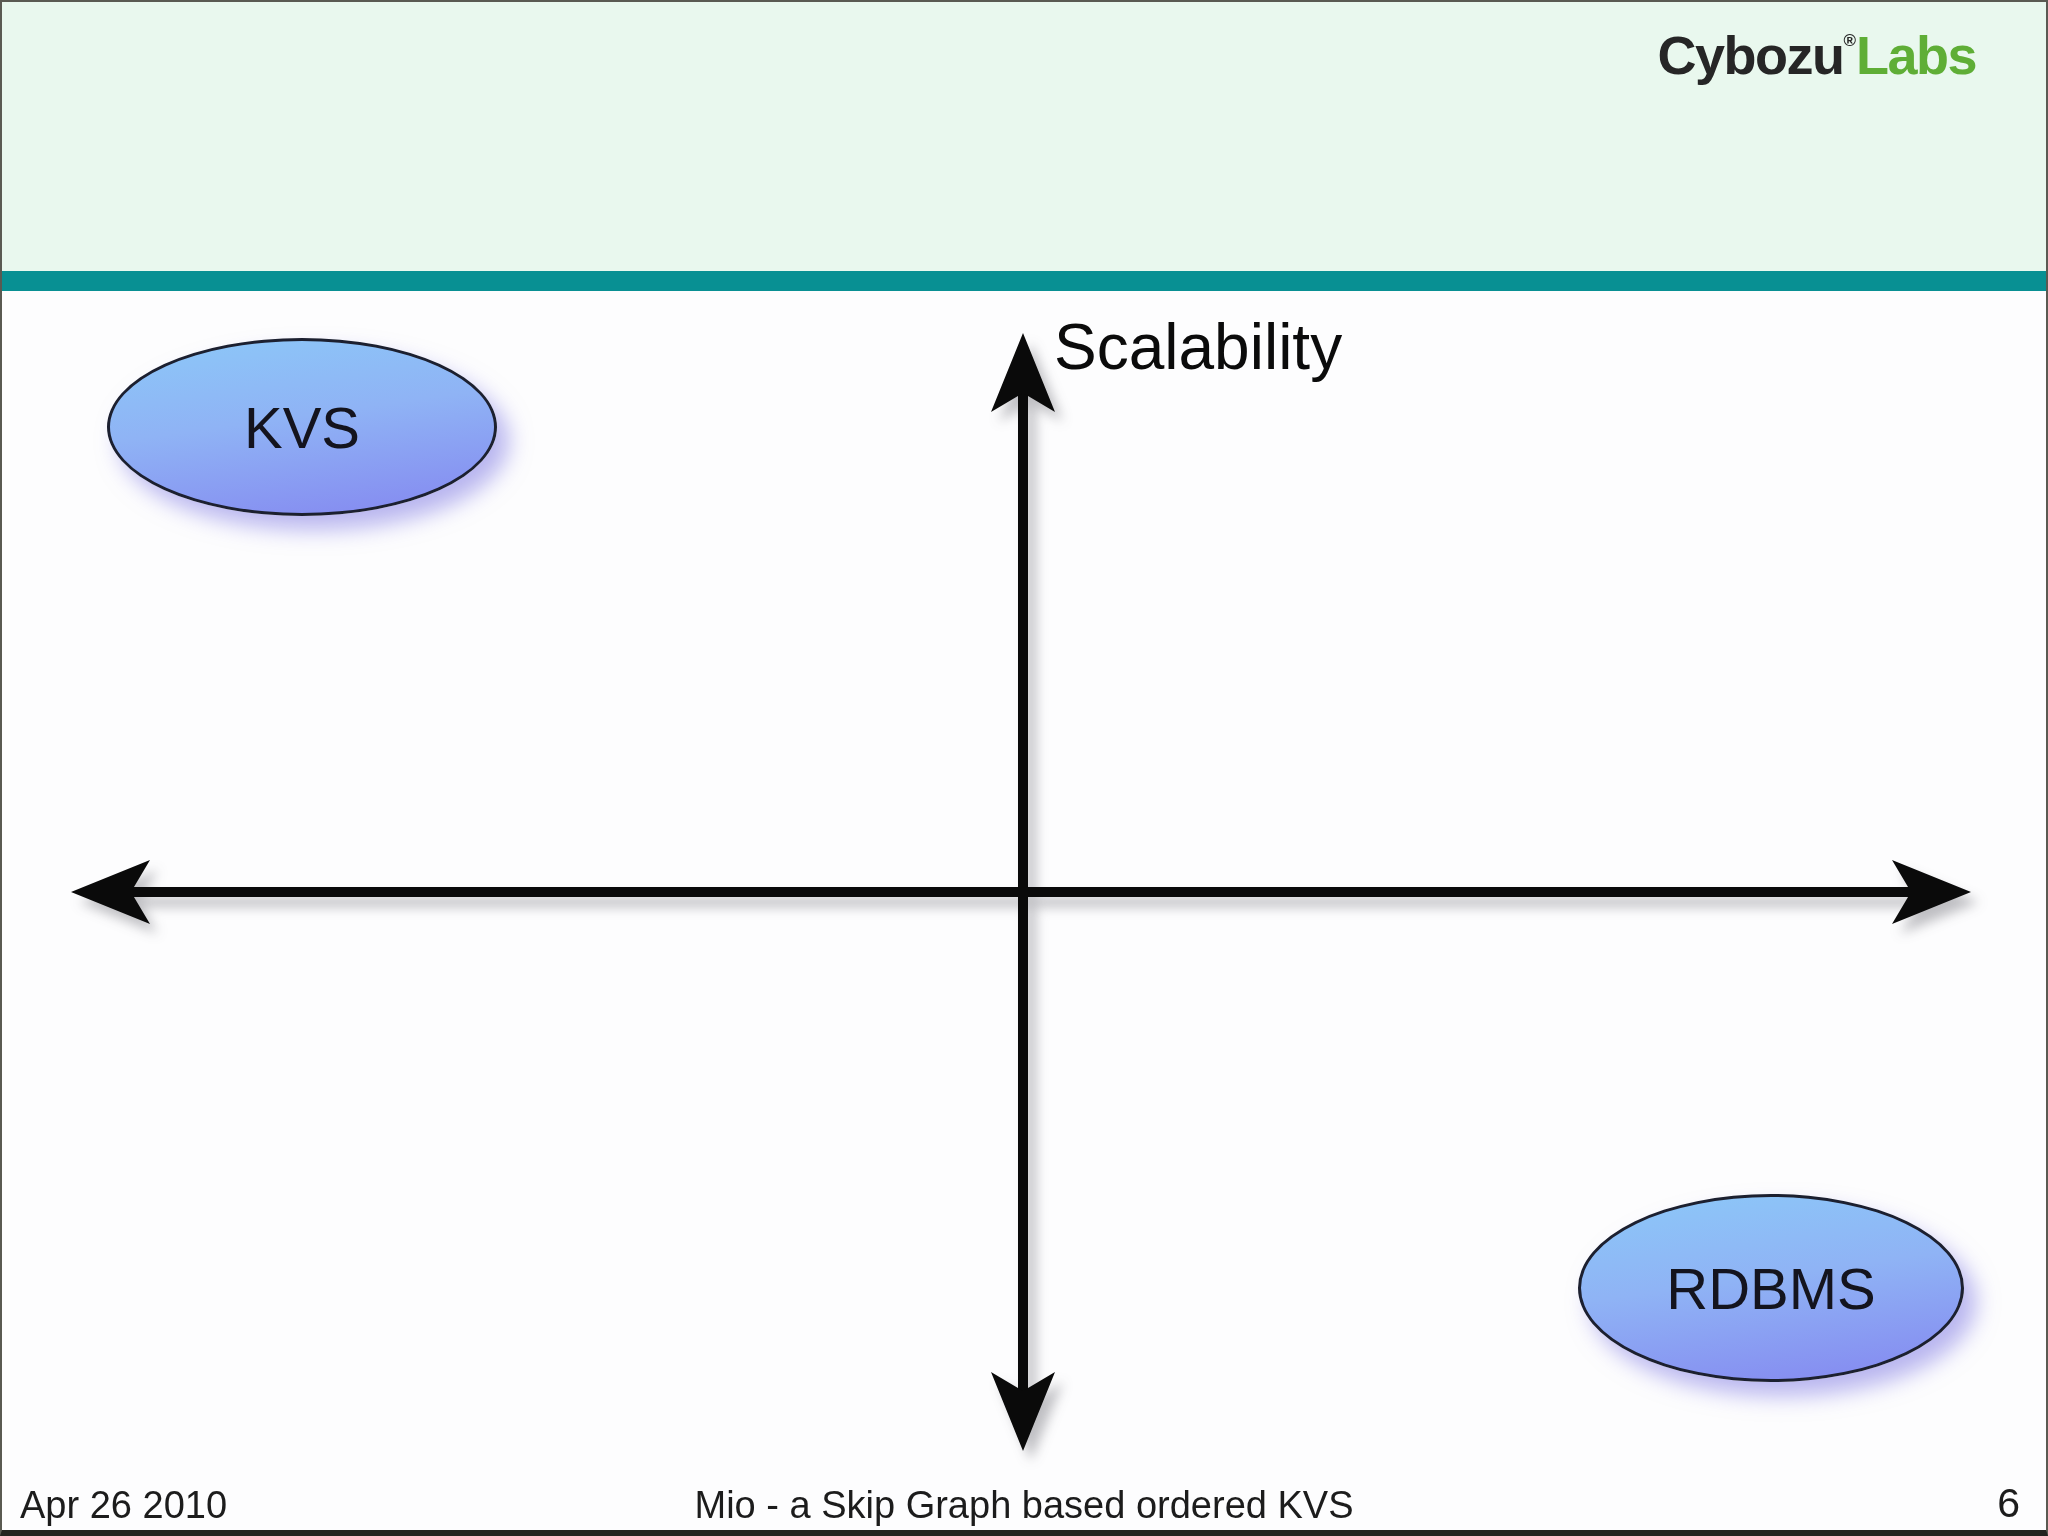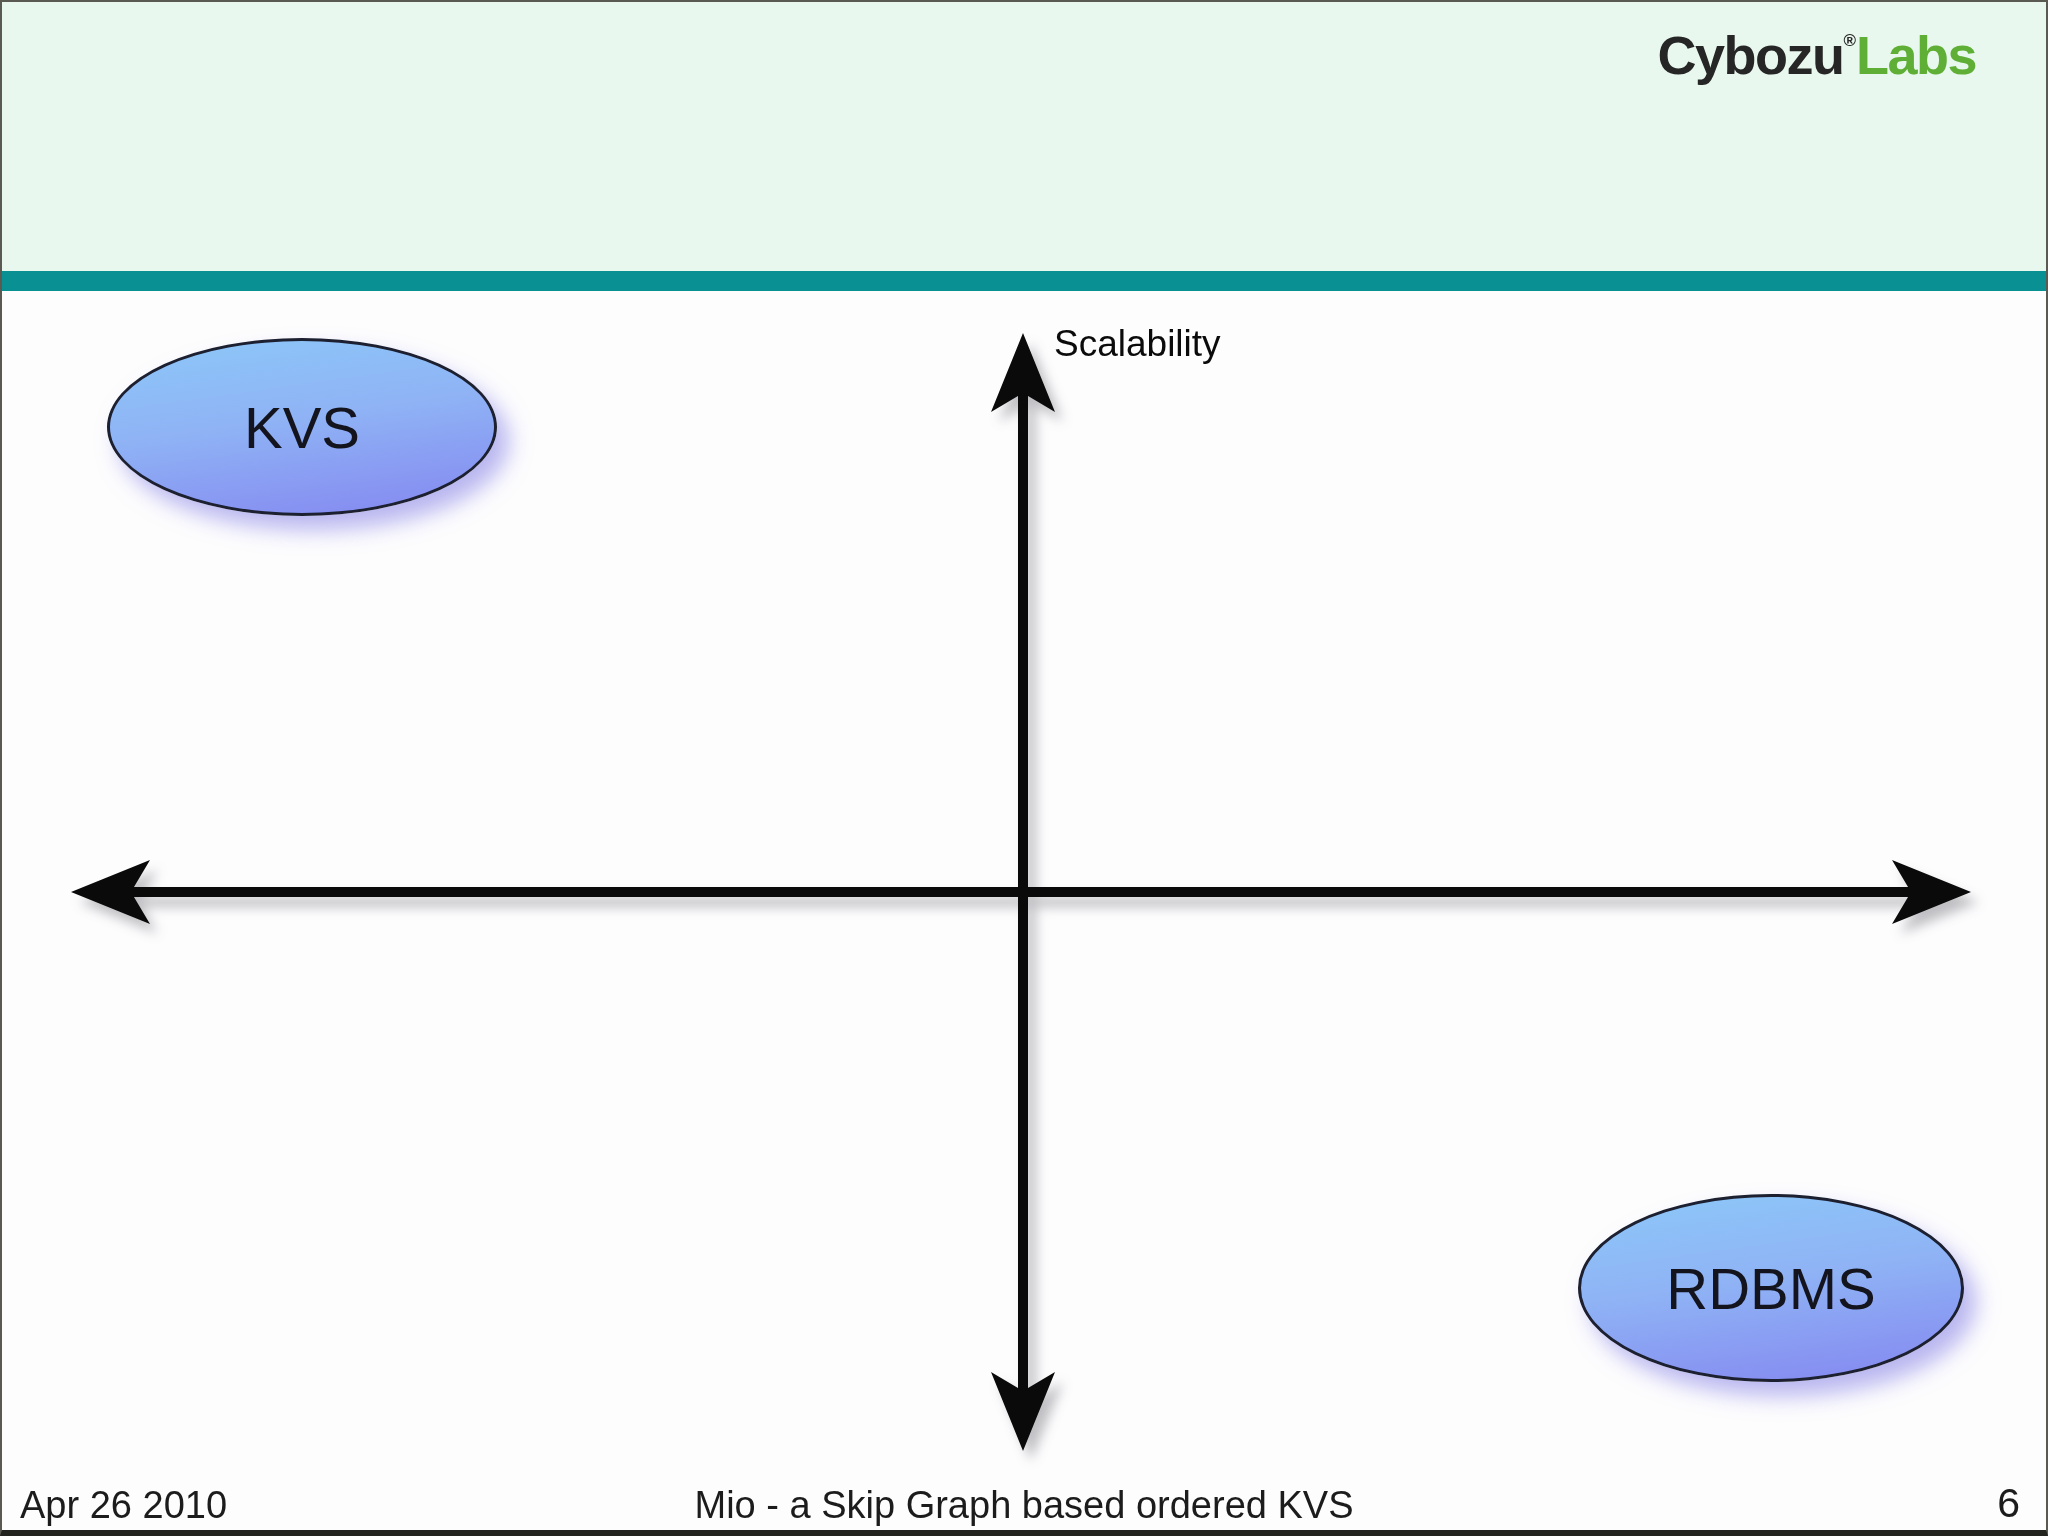--- a/index.html
+++ b/index.html
@@ -27,23 +27,22 @@
   .divider {
     position:absolute; top:269px; left:0; right:0; height:20px;
     background:#089093;
   }
   .axes-svg {
     position:absolute; left:0; top:0; width:2048px; height:1536px;
     filter:drop-shadow(8px 10px 6px rgba(50,50,60,0.30));
     pointer-events:none;
   }
   .axis-label {
-    position:absolute; font-size:37px; color:#0b0b0b; line-height:1.42;
+    position:absolute; font-size:64px; color:#0b0b0b; line-height:1.42;
     white-space:nowrap;
-    margin-top:16px;
   }
   .v-axis-label { left:1052px; top:300px; }
   .h-axis-label { left:1622px; top:712px; }
   .node {
     position:absolute; border:3px solid #1c2030; border-radius:50%;
     display:flex; align-items:center; justify-content:center;
     font-size:58px; color:#14141e;
     background:linear-gradient(172deg, #8cc8f8 0%, #8fb3f5 45%, #8487f0 100%);
     box-shadow:12px 14px 22px rgba(128,122,228,0.55);
   }

